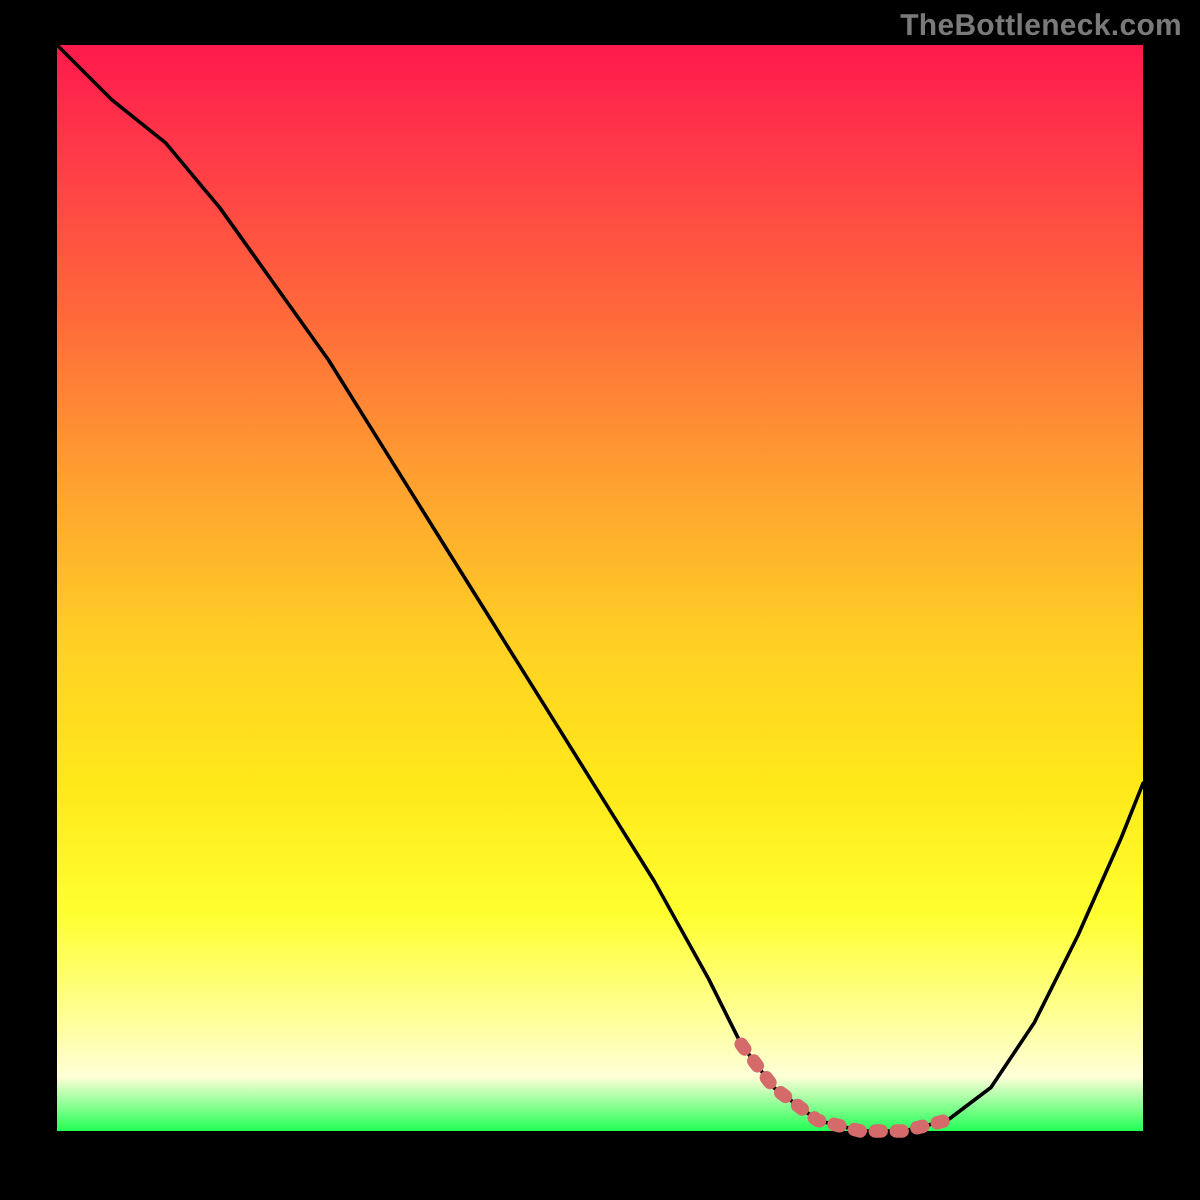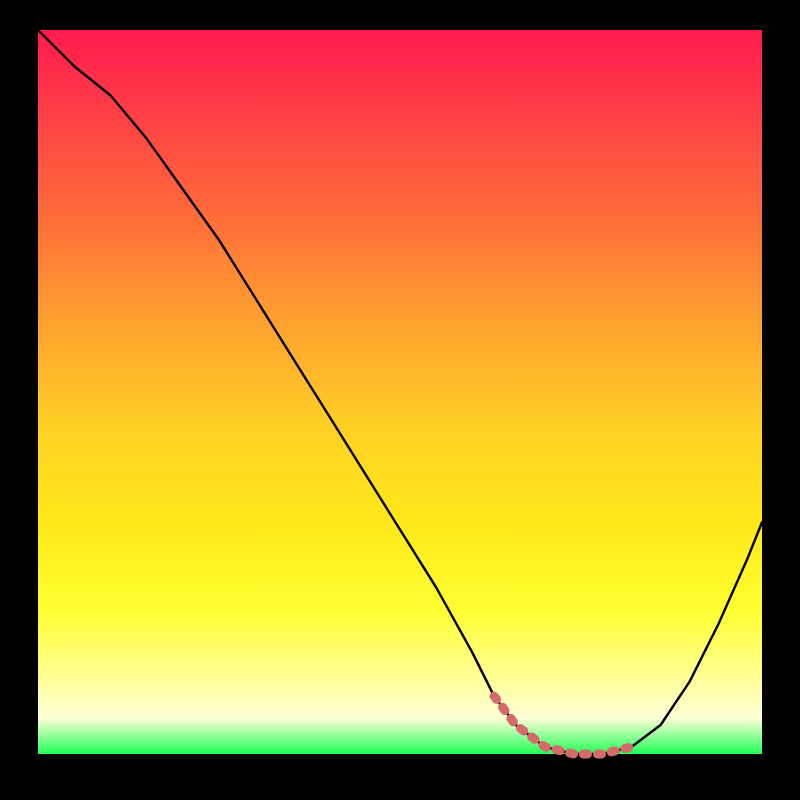--- a/index.html
+++ b/index.html
@@ -67,20 +67,21 @@
     stroke-width: 9;
     stroke-linecap: round;
     stroke-linejoin: round;
     stroke-dasharray: 4 10;
   }
 </style>
 </head>
 <body>
 
 <div class="frame">
+  <div class="watermark">TheBottleneck.com</div>
 
   <div class="plot-area">
     <svg class="curve" viewBox="0 0 724 724">
       <path class="curve-path" d="M0.0 0.0 L36.2 36.2 L72.4 65.2 L108.6 108.6 L144.8 159.3 L181.0 210.0 L217.2 267.9 L253.4 325.8 L289.6 383.7 L325.8 441.6 L362.0 499.6 L398.2 557.5 L434.4 622.6 L456.1 666.1 L477.8 695.0 L506.8 716.8 L535.8 724.0 L564.7 724.0 L593.7 716.8 L622.6 695.0 L651.6 651.6 L680.6 593.7 L709.5 528.5 L724.0 492.3"></path>
       <path class="bottom-marker" d="M456.1 666.1 L477.8 695.0 L506.8 716.8 L535.8 724.0 L564.7 724.0 L593.7 716.8"></path>
     </svg>
   </div>
 </div>
 
 </body></html>

